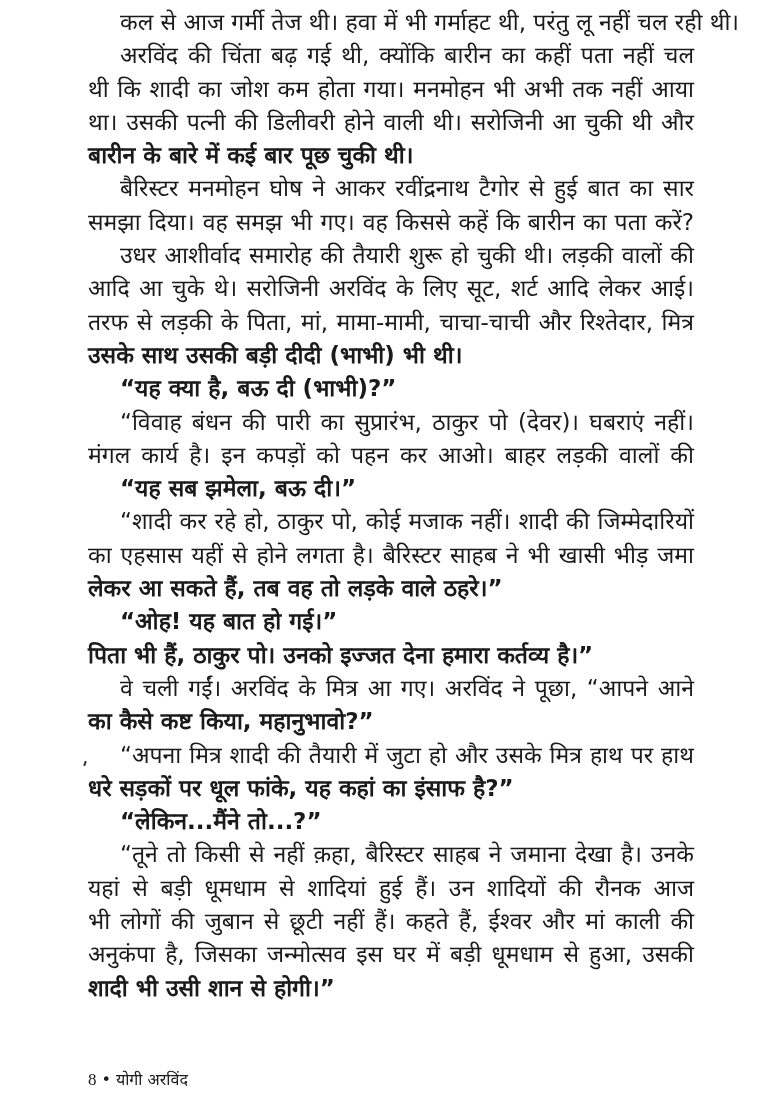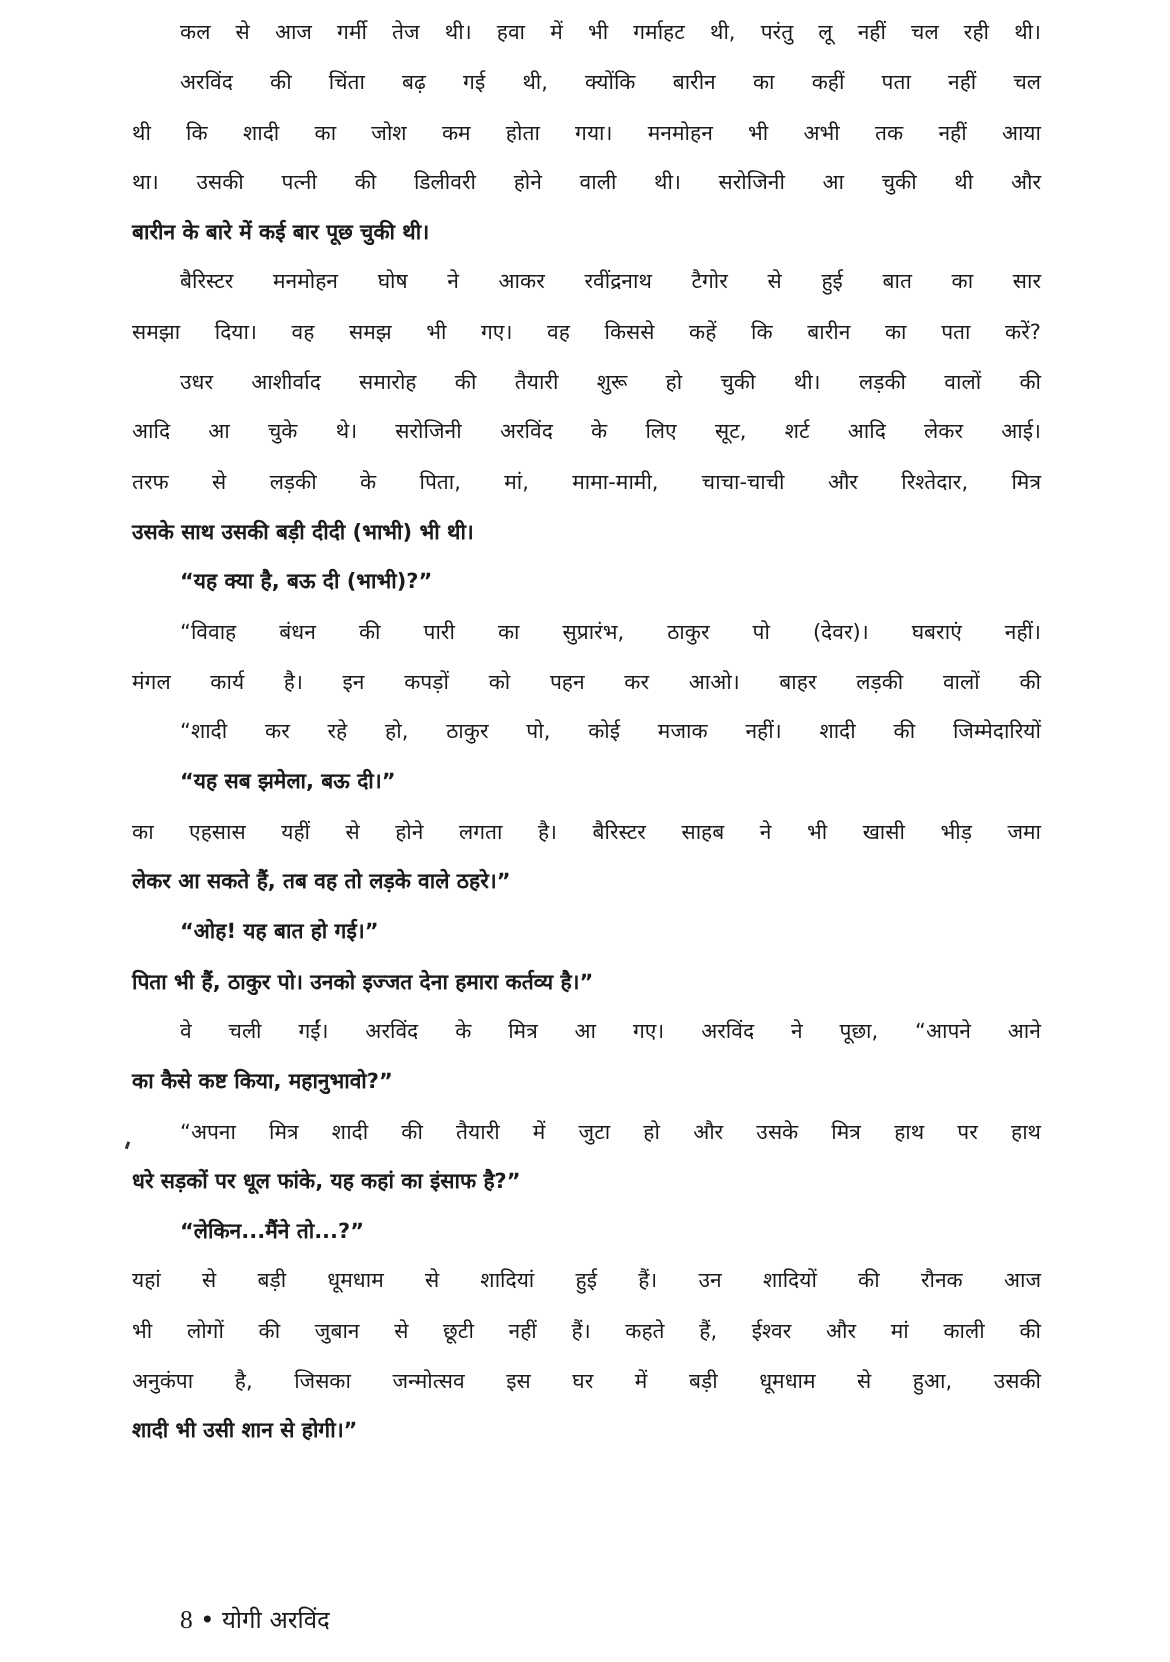--- a/index.html
+++ b/index.html
@@ -6,30 +6,30 @@
   body {
     width: 780px; height: 1108px; background: #ffffff; overflow: hidden;
     position: relative;
     font-family: "DejaVu Sans", "Liberation Sans", sans-serif;
     color: #1a1a1a;
   }
   .page {
     position: absolute; left: 88px; top: 6px; width: 606px;
   }
   .line {
-    height: 33.3px; line-height: 33.3px; font-size: 14px;
+    height: 33.3px; line-height: 33.3px; font-size: 23px;
     white-space: nowrap; overflow: visible;
     text-align: justify; text-align-last: justify;
     letter-spacing: 0px;
   }
   .line.indent { padding-left: 32px; }
   .line.last { text-align-last: left; font-weight: bold; }
   .footer {
     position: absolute; left: 88px; top: 1068px;
-    font-size: 16px; line-height: 24px; color: #1a1a1a; margin-left: 32px;
+    font-size: 16px; line-height: 24px; color: #1a1a1a;
   }
   .footer .num { font-family: "Liberation Serif", serif; font-size: 17px; }
   .footer .dot { margin: 0 5px; }
   .stray-mark {
     position: absolute; left: 84px; top: 761px; width: 2px; height: 5px;
     background: #333; transform: rotate(20deg);
   }
 </style>
 </head>
 <body>
@@ -42,31 +42,32 @@
     <div class="line last">बारीन के बारे में कई बार पूछ चुकी थी।</div>
     <div class="line indent">बैरिस्टर मनमोहन घोष ने आकर रवींद्रनाथ टैगोर से हुई बात का सार</div>
     <div class="line">समझा दिया। वह समझ भी गए। वह किससे कहें कि बारीन का पता करें?</div>
     <div class="line indent">उधर आशीर्वाद समारोह की तैयारी शुरू हो चुकी थी। लड़की वालों की</div>
     <div class="line">आदि आ चुके थे। सरोजिनी अरविंद के लिए सूट, शर्ट आदि लेकर आई।</div>
     <div class="line">तरफ से लड़की के पिता, मां, मामा-मामी, चाचा-चाची और रिश्तेदार, मित्र</div>
     <div class="line last">उसके साथ उसकी बड़ी दीदी (भाभी) भी थी।</div>
     <div class="line indent last">“यह क्या है, बऊ दी (भाभी)?”</div>
     <div class="line indent">“विवाह बंधन की पारी का सुप्रारंभ, ठाकुर पो (देवर)। घबराएं नहीं।</div>
     <div class="line">मंगल कार्य है। इन कपड़ों को पहन कर आओ। बाहर लड़की वालों की</div>
+    <div class="line indent last">“यह सब झमेला, बऊ दी।”</div>
     <div class="line indent">“शादी कर रहे हो, ठाकुर पो, कोई मजाक नहीं। शादी की जिम्मेदारियों</div>
-    <div class="line indent last">“यह सब झमेला, बऊ दी।”</div>
     <div class="line">का एहसास यहीं से होने लगता है। बैरिस्टर साहब ने भी खासी भीड़ जमा</div>
     <div class="line last">लेकर आ सकते हैं, तब वह तो लड़के वाले ठहरे।”</div>
     <div class="line indent last">“ओह! यह बात हो गई।”</div>
     <div class="line last">पिता भी हैं, ठाकुर पो। उनको इज्जत देना हमारा कर्तव्य है।”</div>
     <div class="line indent">वे चली गईं। अरविंद के मित्र आ गए। अरविंद ने पूछा, “आपने आने</div>
     <div class="line last">का कैसे कष्ट किया, महानुभावो?”</div>
     <div class="line indent">“अपना मित्र शादी की तैयारी में जुटा हो और उसके मित्र हाथ पर हाथ</div>
     <div class="line last">धरे सड़कों पर धूल फांके, यह कहां का इंसाफ है?”</div>
     <div class="line indent last">“लेकिन...मैंने तो...?”</div>
+    <div class="line indent">“तूने तो किसी से नहीं क़हा, बैरिस्टर साहब ने जमाना देखा है। उनके</div>
     <div class="line">यहां से बड़ी धूमधाम से शादियां हुई हैं। उन शादियों की रौनक आज</div>
     <div class="line">भी लोगों की जुबान से छूटी नहीं हैं। कहते हैं, ईश्वर और मां काली की</div>
     <div class="line">अनुकंपा है, जिसका जन्मोत्सव इस घर में बड़ी धूमधाम से हुआ, उसकी</div>
     <div class="line last">शादी भी उसी शान से होगी।”</div>
   </div>
 
 <div class="stray-mark"></div>
 
 <div class="footer">
   <span class="num">8</span><span class="dot">•</span><span>योगी अरविंद</span>

